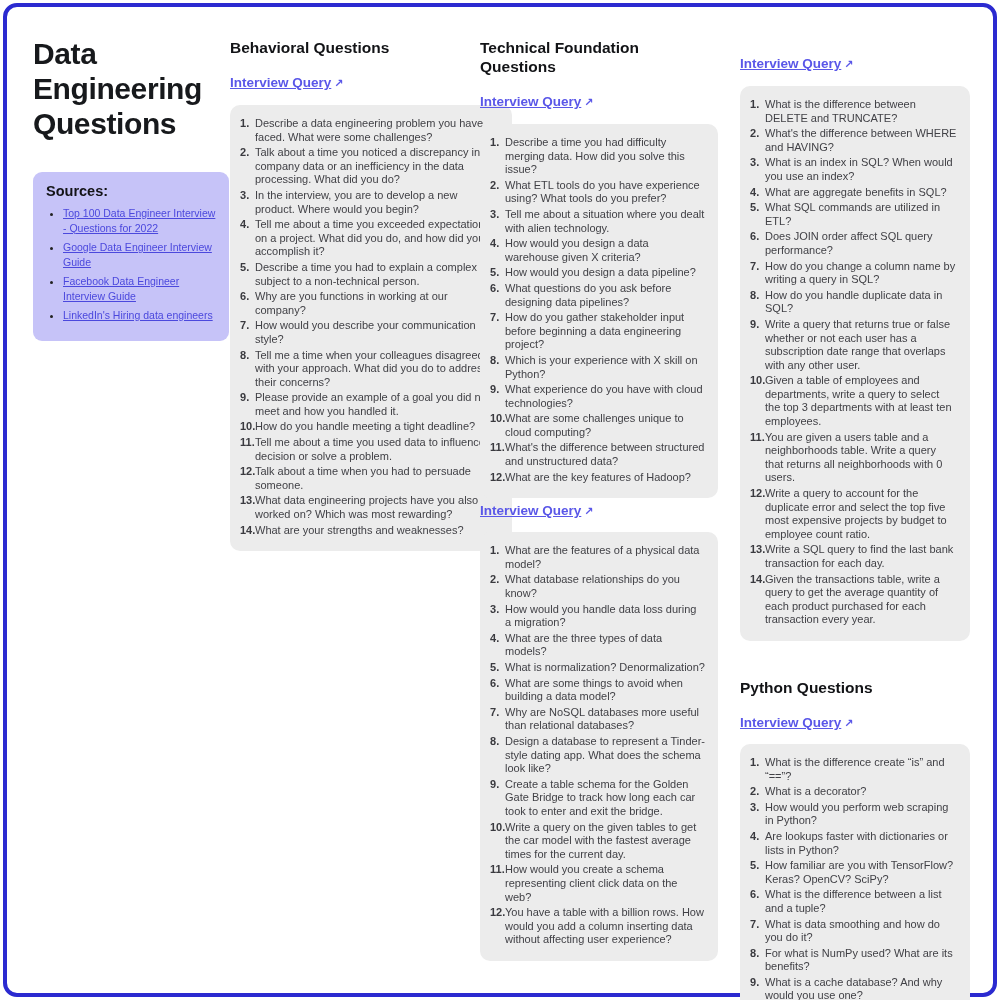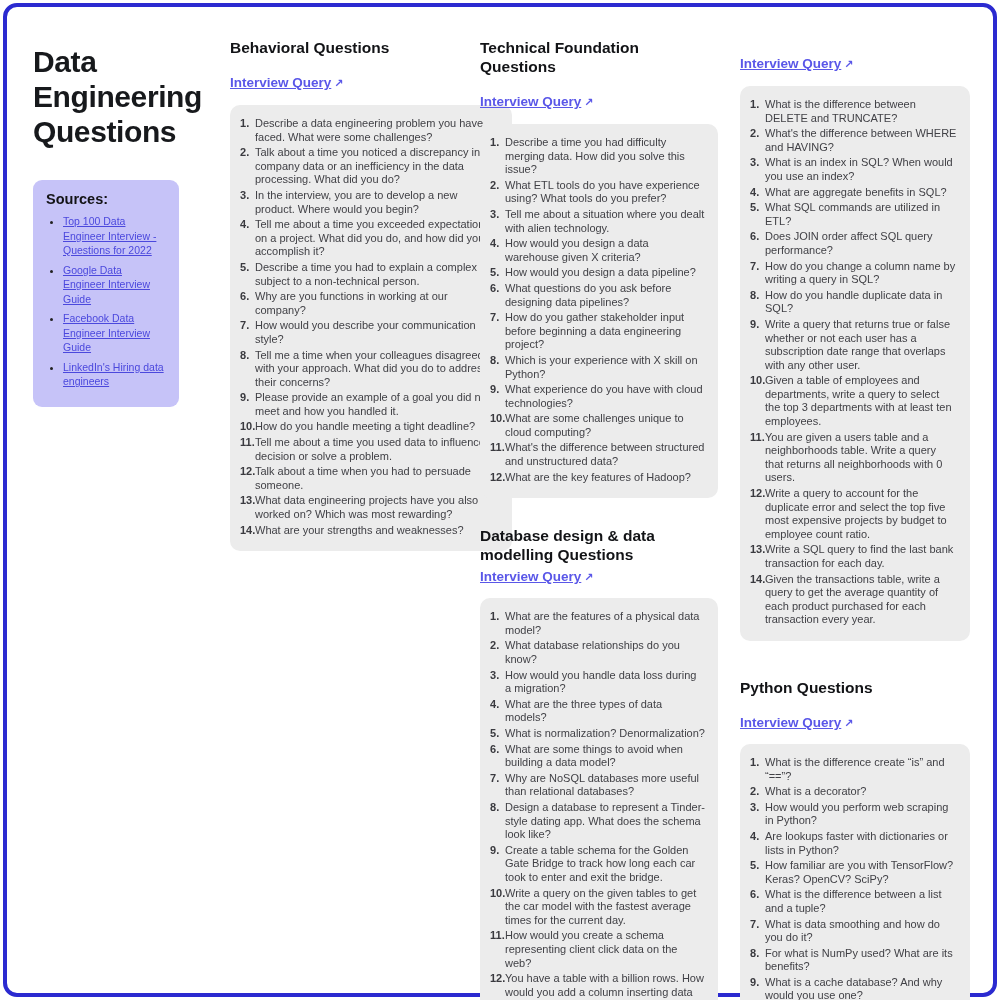--- a/index.html
+++ b/index.html
@@ -9,27 +9,27 @@
     font-family:"Liberation Sans","DejaVu Sans",sans-serif;
     -webkit-font-smoothing:antialiased;
   }
   .frame {
     position:absolute; inset:3px;
     border:4px solid #2b2ad0; border-radius:14px;
     pointer-events:none;
   }
 
   
-  .left-col { position:absolute; left:33px; top:44px; width:192px; }
+  .left-col { position:absolute; left:33px; top:36px; width:192px; }
   .page-title {
     margin:0; font-size:30px; line-height:35px; font-weight:700;
     color:#17191c; letter-spacing:-0.4px;
   }
   .sources-panel {
-    margin-top:31px; width:146px; box-sizing:border-box;
+    margin-top:31px; width:196px; box-sizing:border-box;
     background:#c6c3f8; border-radius:9px; padding:11px 13px 13px 13px;
   }
   .sources-heading { margin:0 0 7px 0; font-size:14.5px; font-weight:700; color:#131316; }
   .sources-list { margin:0; padding-left:17px; }
   .sources-list li { font-size:10.5px; line-height:14.5px; margin-bottom:5px; color:#222; }
   .sources-list a { color:#4b48dd; text-decoration:underline; cursor:pointer; }
 
   
   .col { position:absolute; top:38px; }
   .col1 { left:230px; width:282px; }
@@ -121,21 +121,20 @@
           <li>How do you gather stakeholder input before beginning a data engineering project?</li>
           <li>Which is your experience with X skill on Python?</li>
           <li>What experience do you have with cloud technologies?</li>
           <li>What are some challenges unique to cloud computing?</li>
           <li>What's the difference between structured and unstructured data?</li>
           <li>What are the key features of Hadoop?</li>
         </ol>
     </div>
   </div>
   <div class="sub-section-db">
-    <h2 class="section-heading">Database design &amp; data modelling Questions</h2>
     <a class="iq-link"><span>Interview Query</span><span class="arrow">↗</span></a>
     <div class="panel">
       <ol class="q-list">
           <li>What are the features of a physical data model?</li>
           <li>What database relationships do you know?</li>
           <li>How would you handle data loss during a migration?</li>
           <li>What are the three types of data models?</li>
           <li>What is normalization? Denormalization?</li>
           <li>What are some things to avoid when building a data model?</li>
           <li>Why are NoSQL databases more useful than relational databases?</li>

